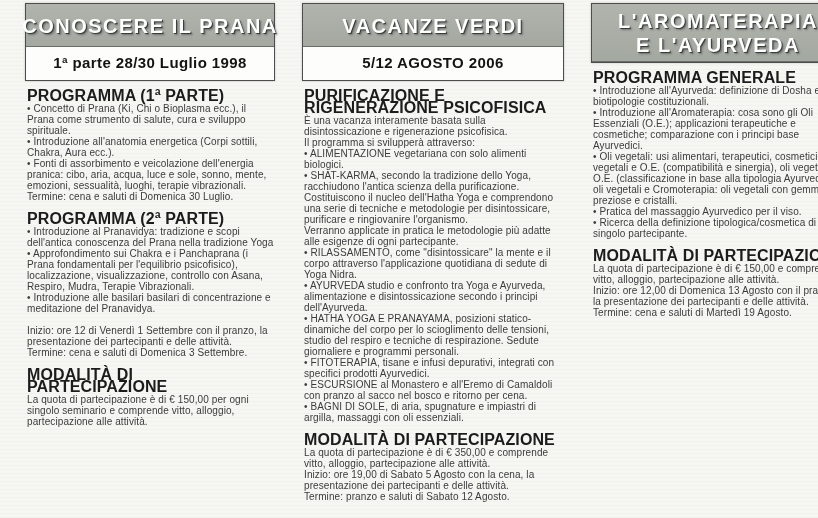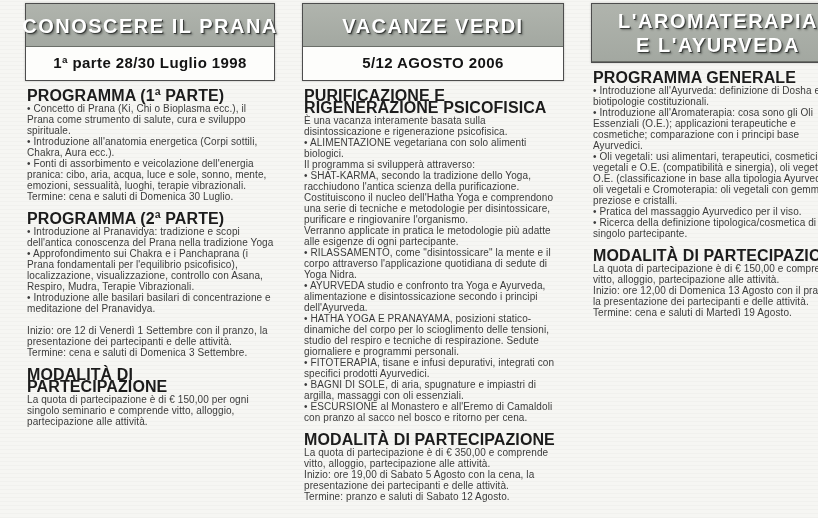--- a/index.html
+++ b/index.html
@@ -127,30 +127,30 @@
         <span class="title-line">VACANZE VERDI</span>
       </div>
       <div class="dates">
         <div class="date-line">5/12 AGOSTO 2006</div>
       </div>
     </header>
     <div class="body">
         <div class="section">
           <div class="sec-heading">PURIFICAZIONE E RIGENERAZIONE PSICOFISICA</div>
           <div class="para">È una vacanza interamente basata sulla disintossicazione e rigenerazione psicofisica.</div>
+          <div class="para">Il programma si svilupperà attraverso:</div>
           <div class="para">• ALIMENTAZIONE vegetariana con solo alimenti biologici.</div>
-          <div class="para">Il programma si svilupperà attraverso:</div>
           <div class="para">• SHAT-KARMA, secondo la tradizione dello Yoga, racchiudono l'antica scienza della purificazione. Costituiscono il nucleo dell'Hatha Yoga e comprendono una serie di tecniche e metodologie per disintossicare, purificare e ringiovanire l'organismo.</div>
           <div class="para">Verranno applicate in pratica le metodologie più adatte alle esigenze di ogni partecipante.</div>
           <div class="para">• RILASSAMENTO, come "disintossicare" la mente e il corpo attraverso l'applicazione quotidiana di sedute di Yoga Nidra.</div>
           <div class="para">• AYURVEDA studio e confronto tra Yoga e Ayurveda, alimentazione e disintossicazione secondo i principi dell'Ayurveda.</div>
           <div class="para">• HATHA YOGA E PRANAYAMA, posizioni statico-dinamiche del corpo per lo scioglimento delle tensioni, studio del respiro e tecniche di respirazione. Sedute giornaliere e programmi personali.</div>
           <div class="para">• FITOTERAPIA, tisane e infusi depurativi, integrati con specifici prodotti Ayurvedici.</div>
+          <div class="para">• ESCURSIONE al Monastero e all'Eremo di Camaldoli con pranzo al sacco nel bosco e ritorno per cena.</div>
           <div class="para">• BAGNI DI SOLE, di aria, spugnature e impiastri di argilla, massaggi con oli essenziali.</div>
-          <div class="para">• ESCURSIONE al Monastero e all'Eremo di Camaldoli con pranzo al sacco nel bosco e ritorno per cena.</div>
         </div>
         <div class="section">
           <div class="sec-heading">MODALITÀ DI PARTECIPAZIONE</div>
           <div class="para">La quota di partecipazione è di € 350,00 e comprende vitto, alloggio, partecipazione alle attività.</div>
           <div class="para">Inizio: ore 19,00 di Sabato 5 Agosto con la cena, la presentazione dei partecipanti e delle attività.</div>
           <div class="para">Termine: pranzo e saluti di Sabato 12 Agosto.</div>
         </div>
       </div>
   </section>
 

